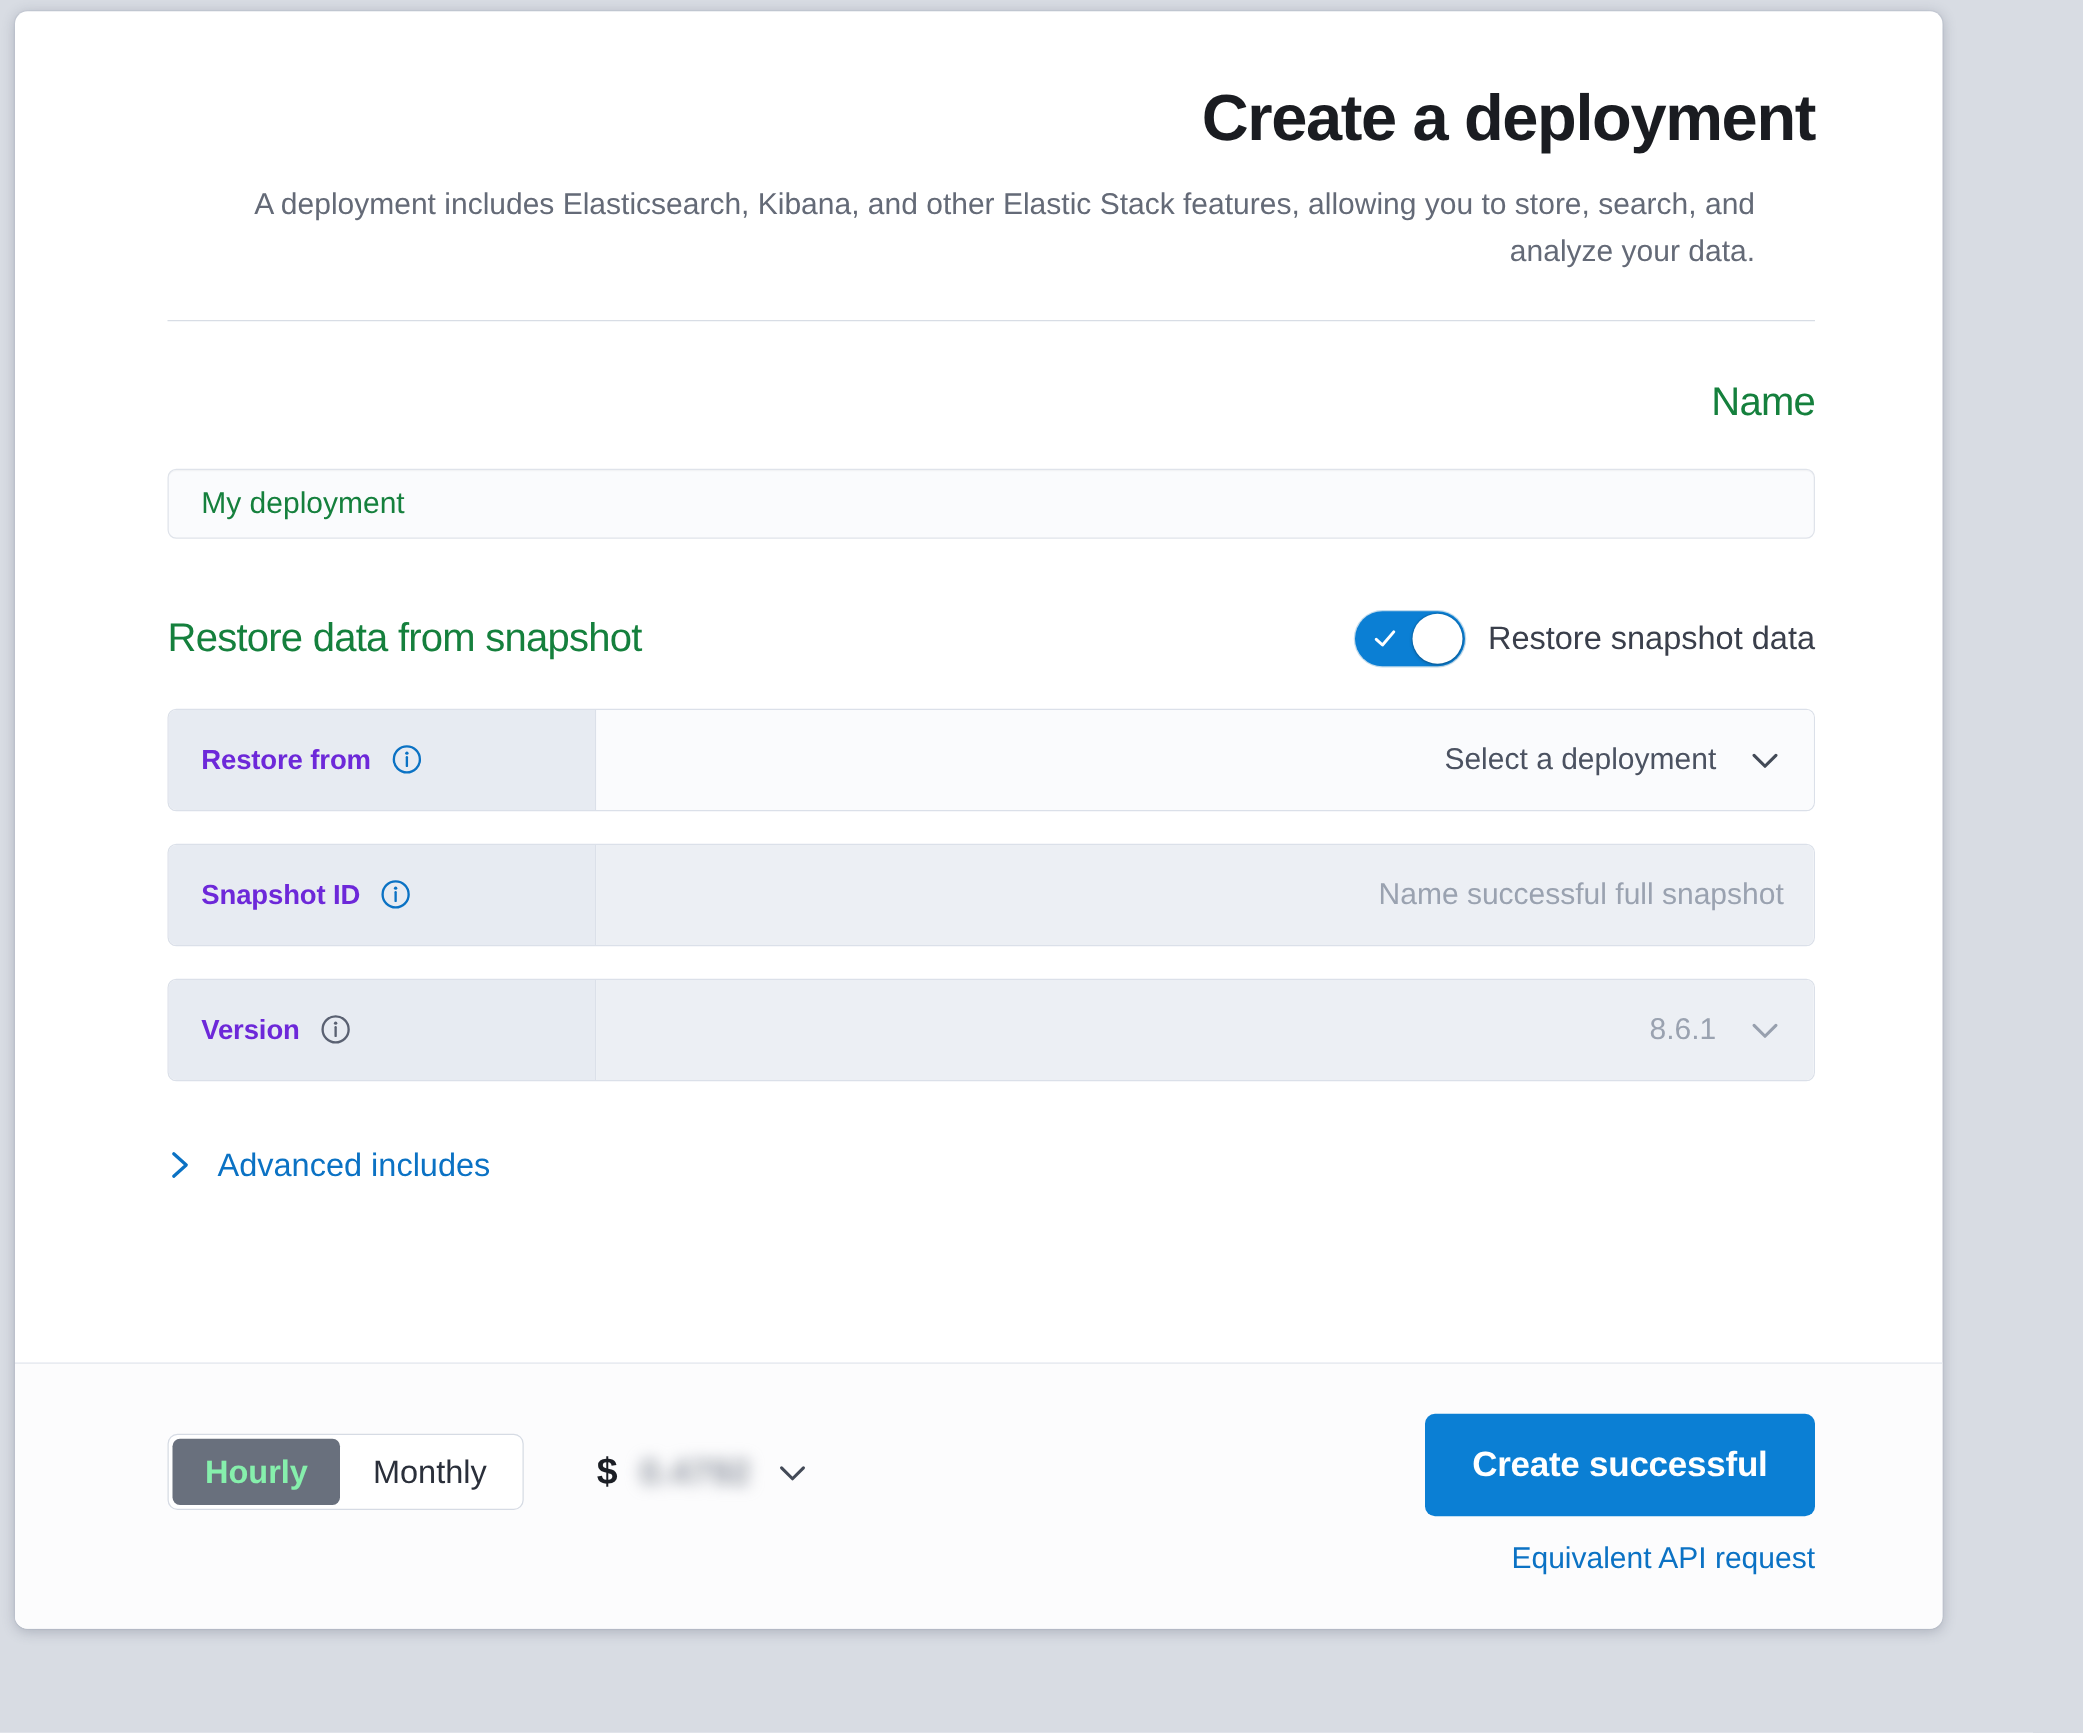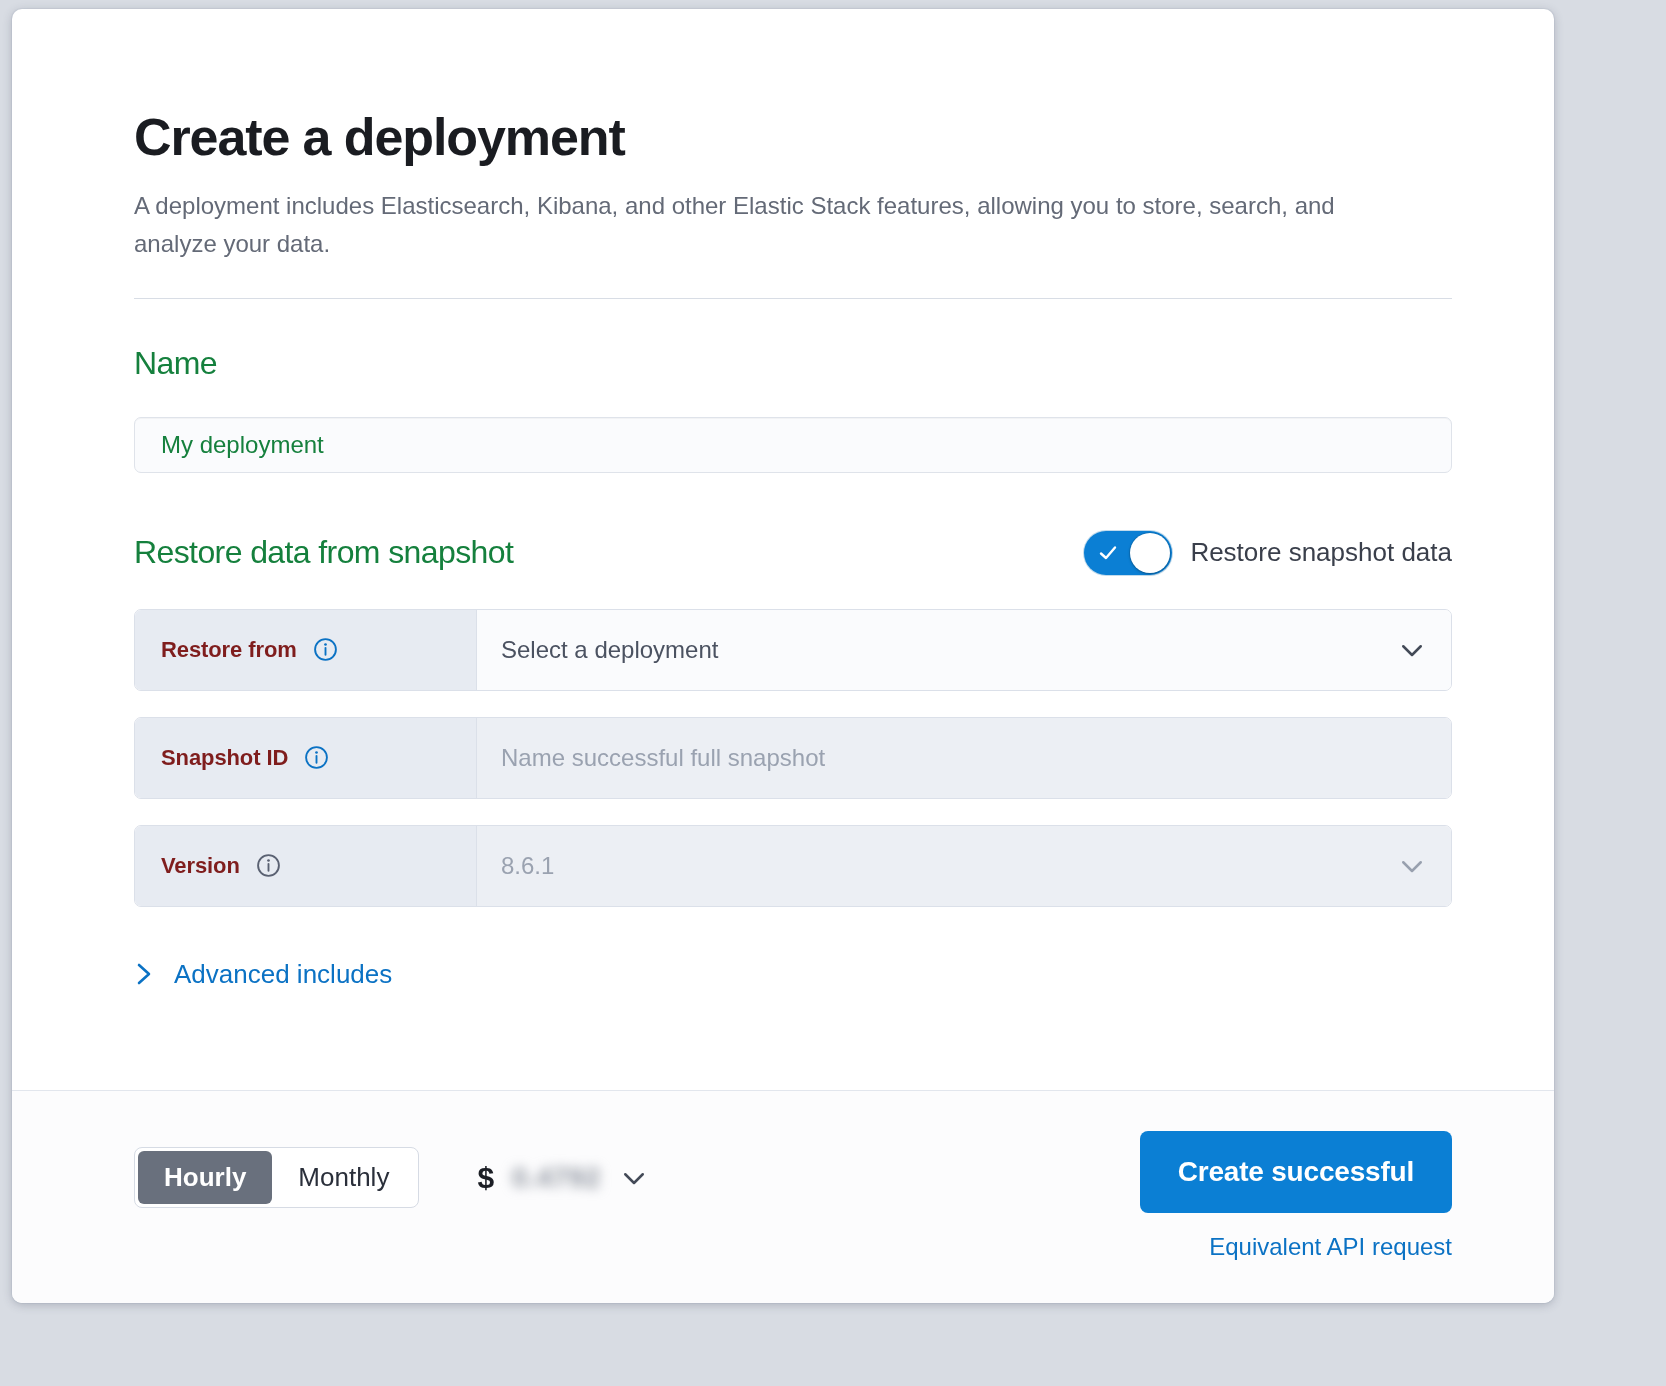--- a/index.html
+++ b/index.html
@@ -28,21 +28,22 @@
 
   .body-scroll {
     flex: 1 1 auto;
     position: relative;
     padding: 0 0 0 0;
   }
 
   .inner {
     padding-left: 122px;
     padding-right: 102px;
-    padding-top: 100px;
+    padding-top: 58px;
+    text-align: right;
   }
 
   
   .page-title {
     font-size: 52px;
     line-height: 1.08;
     font-weight: 700;
     letter-spacing: -1.1px;
     color: #1a1c21;
   }
@@ -156,21 +157,21 @@
     display: flex;
     align-items: center;
     padding-left: 26px;
     gap: 16px;
     border-right: 1px solid #dbe0e9;
   }
 
   .frow .prepend .lbl {
     font-size: 22px;
     font-weight: 700;
-    color: #7f1d1d;
+    color: #6d28d9;
     letter-spacing: -0.1px;
   }
 
   .info-icon { width: 25px; height: 25px; flex: none; display: block; }
 
   .frow .field {
     flex: 1 1 auto;
     display: flex;
     align-items: center;
     padding: 0 24px;
@@ -232,21 +233,21 @@
   .segmented .seg {
     font-size: 26px;
     padding: 11px 26px;
     border-radius: 6px;
     color: #2a2f3a;
     cursor: pointer;
     white-space: nowrap;
   }
   .segmented .seg.active {
     background: #69707d;
-    color: #ffffff;
+    color: #86efac;
     font-weight: 700;
   }
 
   .price {
     display: flex;
     align-items: center;
     gap: 18px;
   }
   .price .dollar {
     font-size: 30px;

